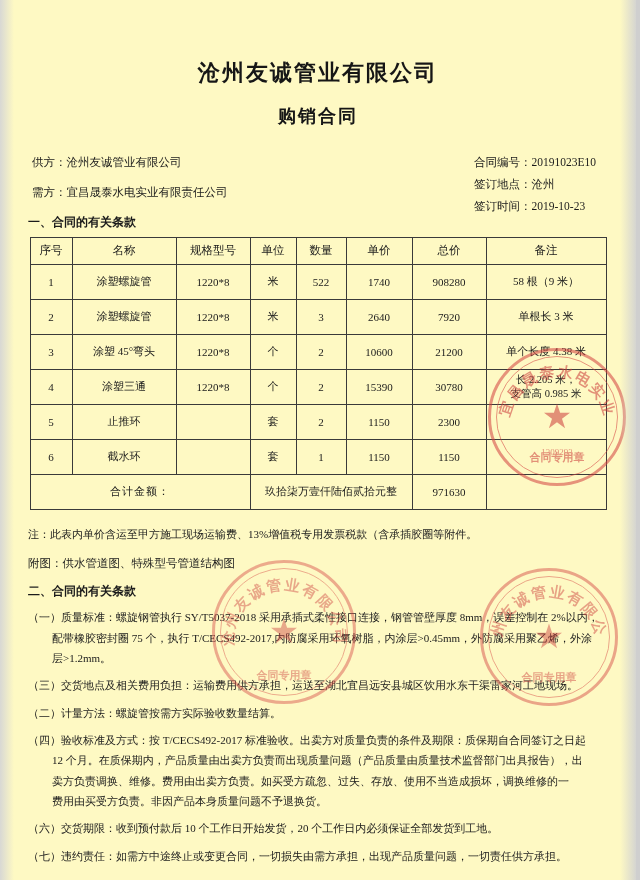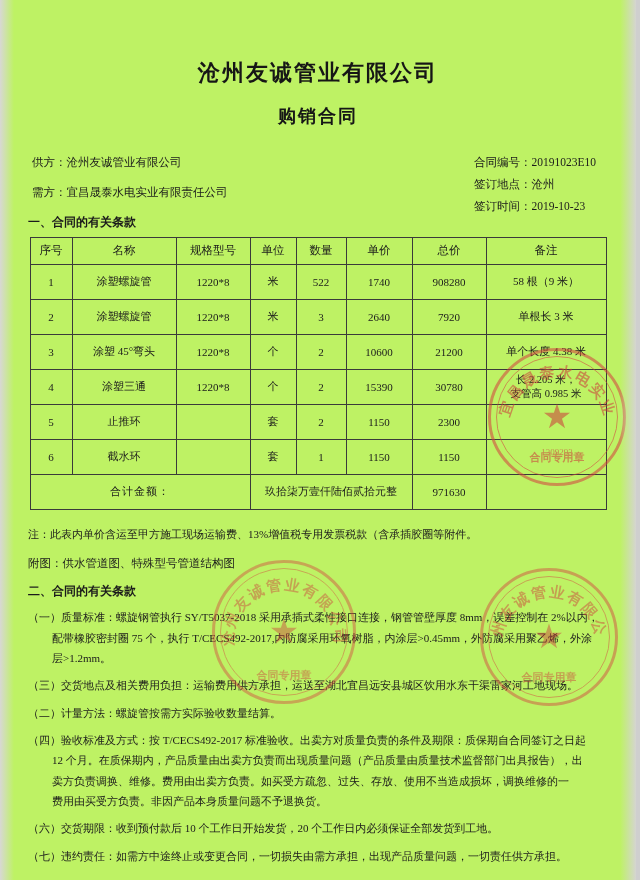--- a/index.html
+++ b/index.html
@@ -7,21 +7,21 @@
     padding: 0;
     background: #cfcfcf;
   }
   body {
     font-family: "Liberation Serif", "DejaVu Serif", serif;
   }
   .page {
     position: relative;
     width: 636px;
     height: 880px;
-    background: #bef264;
+    background: #fef9c3;
     overflow: hidden;
   }
   
   .page::before {
     content: "";
     position: absolute;
     left: 0; top: 0; bottom: 0;
     width: 14px;
     background: linear-gradient(to right, #d8d8d4, rgba(255,255,255,0));
     pointer-events: none;

